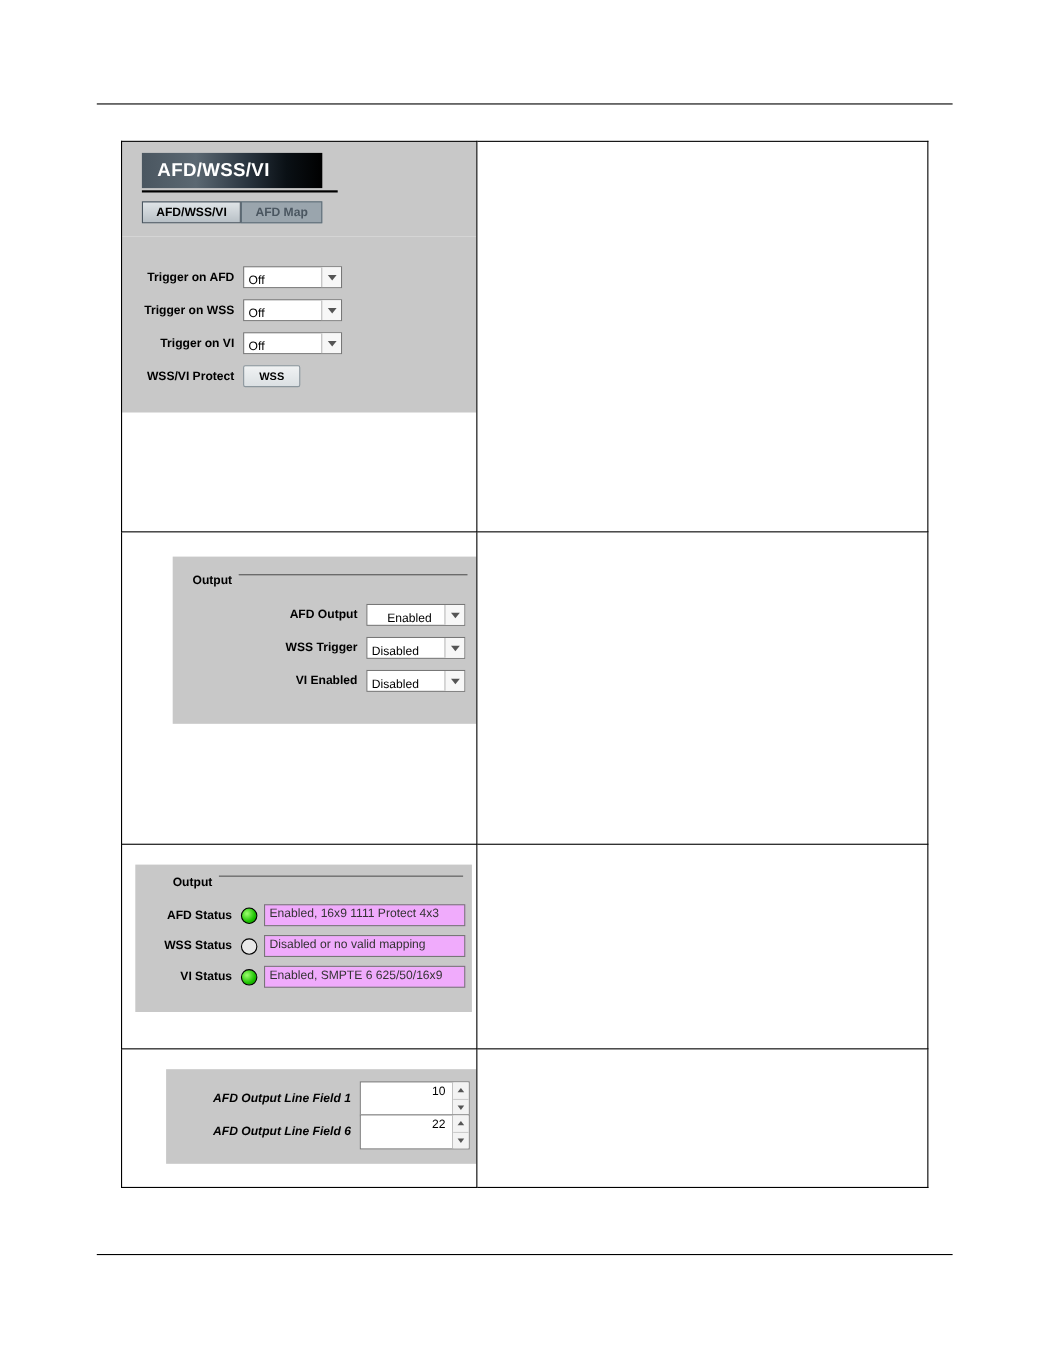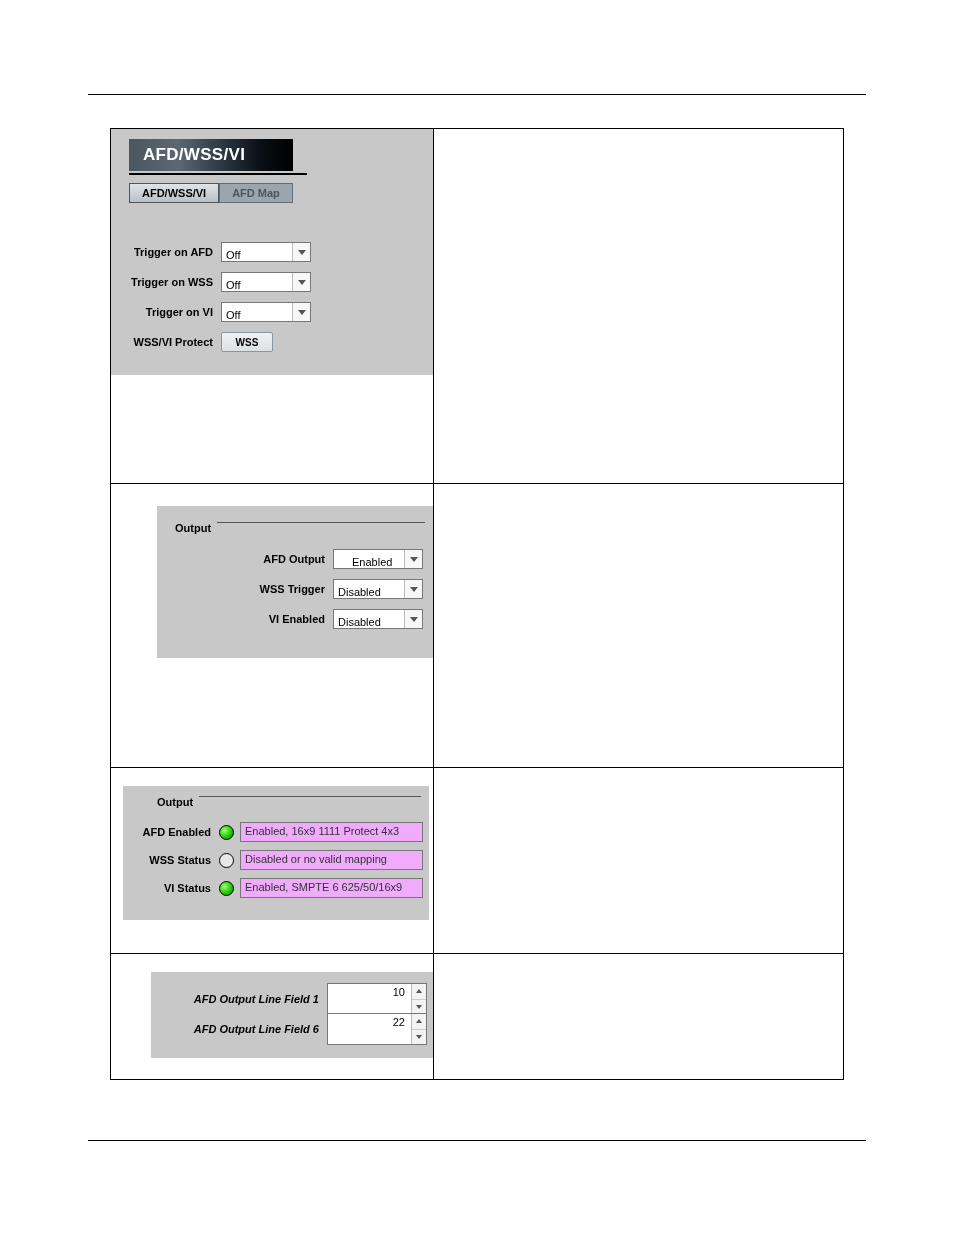--- a/index.html
+++ b/index.html
@@ -329,21 +329,21 @@
 
   <tr style="height:186px;">
     <td class="col-left">
       <div style="height:18px;"></div>
       <div class="form-block status" style="margin-left:12px; margin-right:4px;">
         <div class="grp-heading">
           <span class="grp-txt">Output</span>
           <span class="grp-rule"></span>
         </div>
         <div class="row-wrap">
-          <div class="lbl">AFD Enabled</div>
+          <div class="lbl">AFD Status</div>
           <div class="status-led green"></div>
           <div class="status-val">Enabled, 16x9 1111 Protect 4x3</div>
         </div>
         <div class="row-wrap">
           <div class="lbl">WSS Status</div>
           <div class="status-led"></div>
           <div class="status-val">Disabled or no valid mapping</div>
         </div>
         <div class="row-wrap">
           <div class="lbl">VI Status</div>

